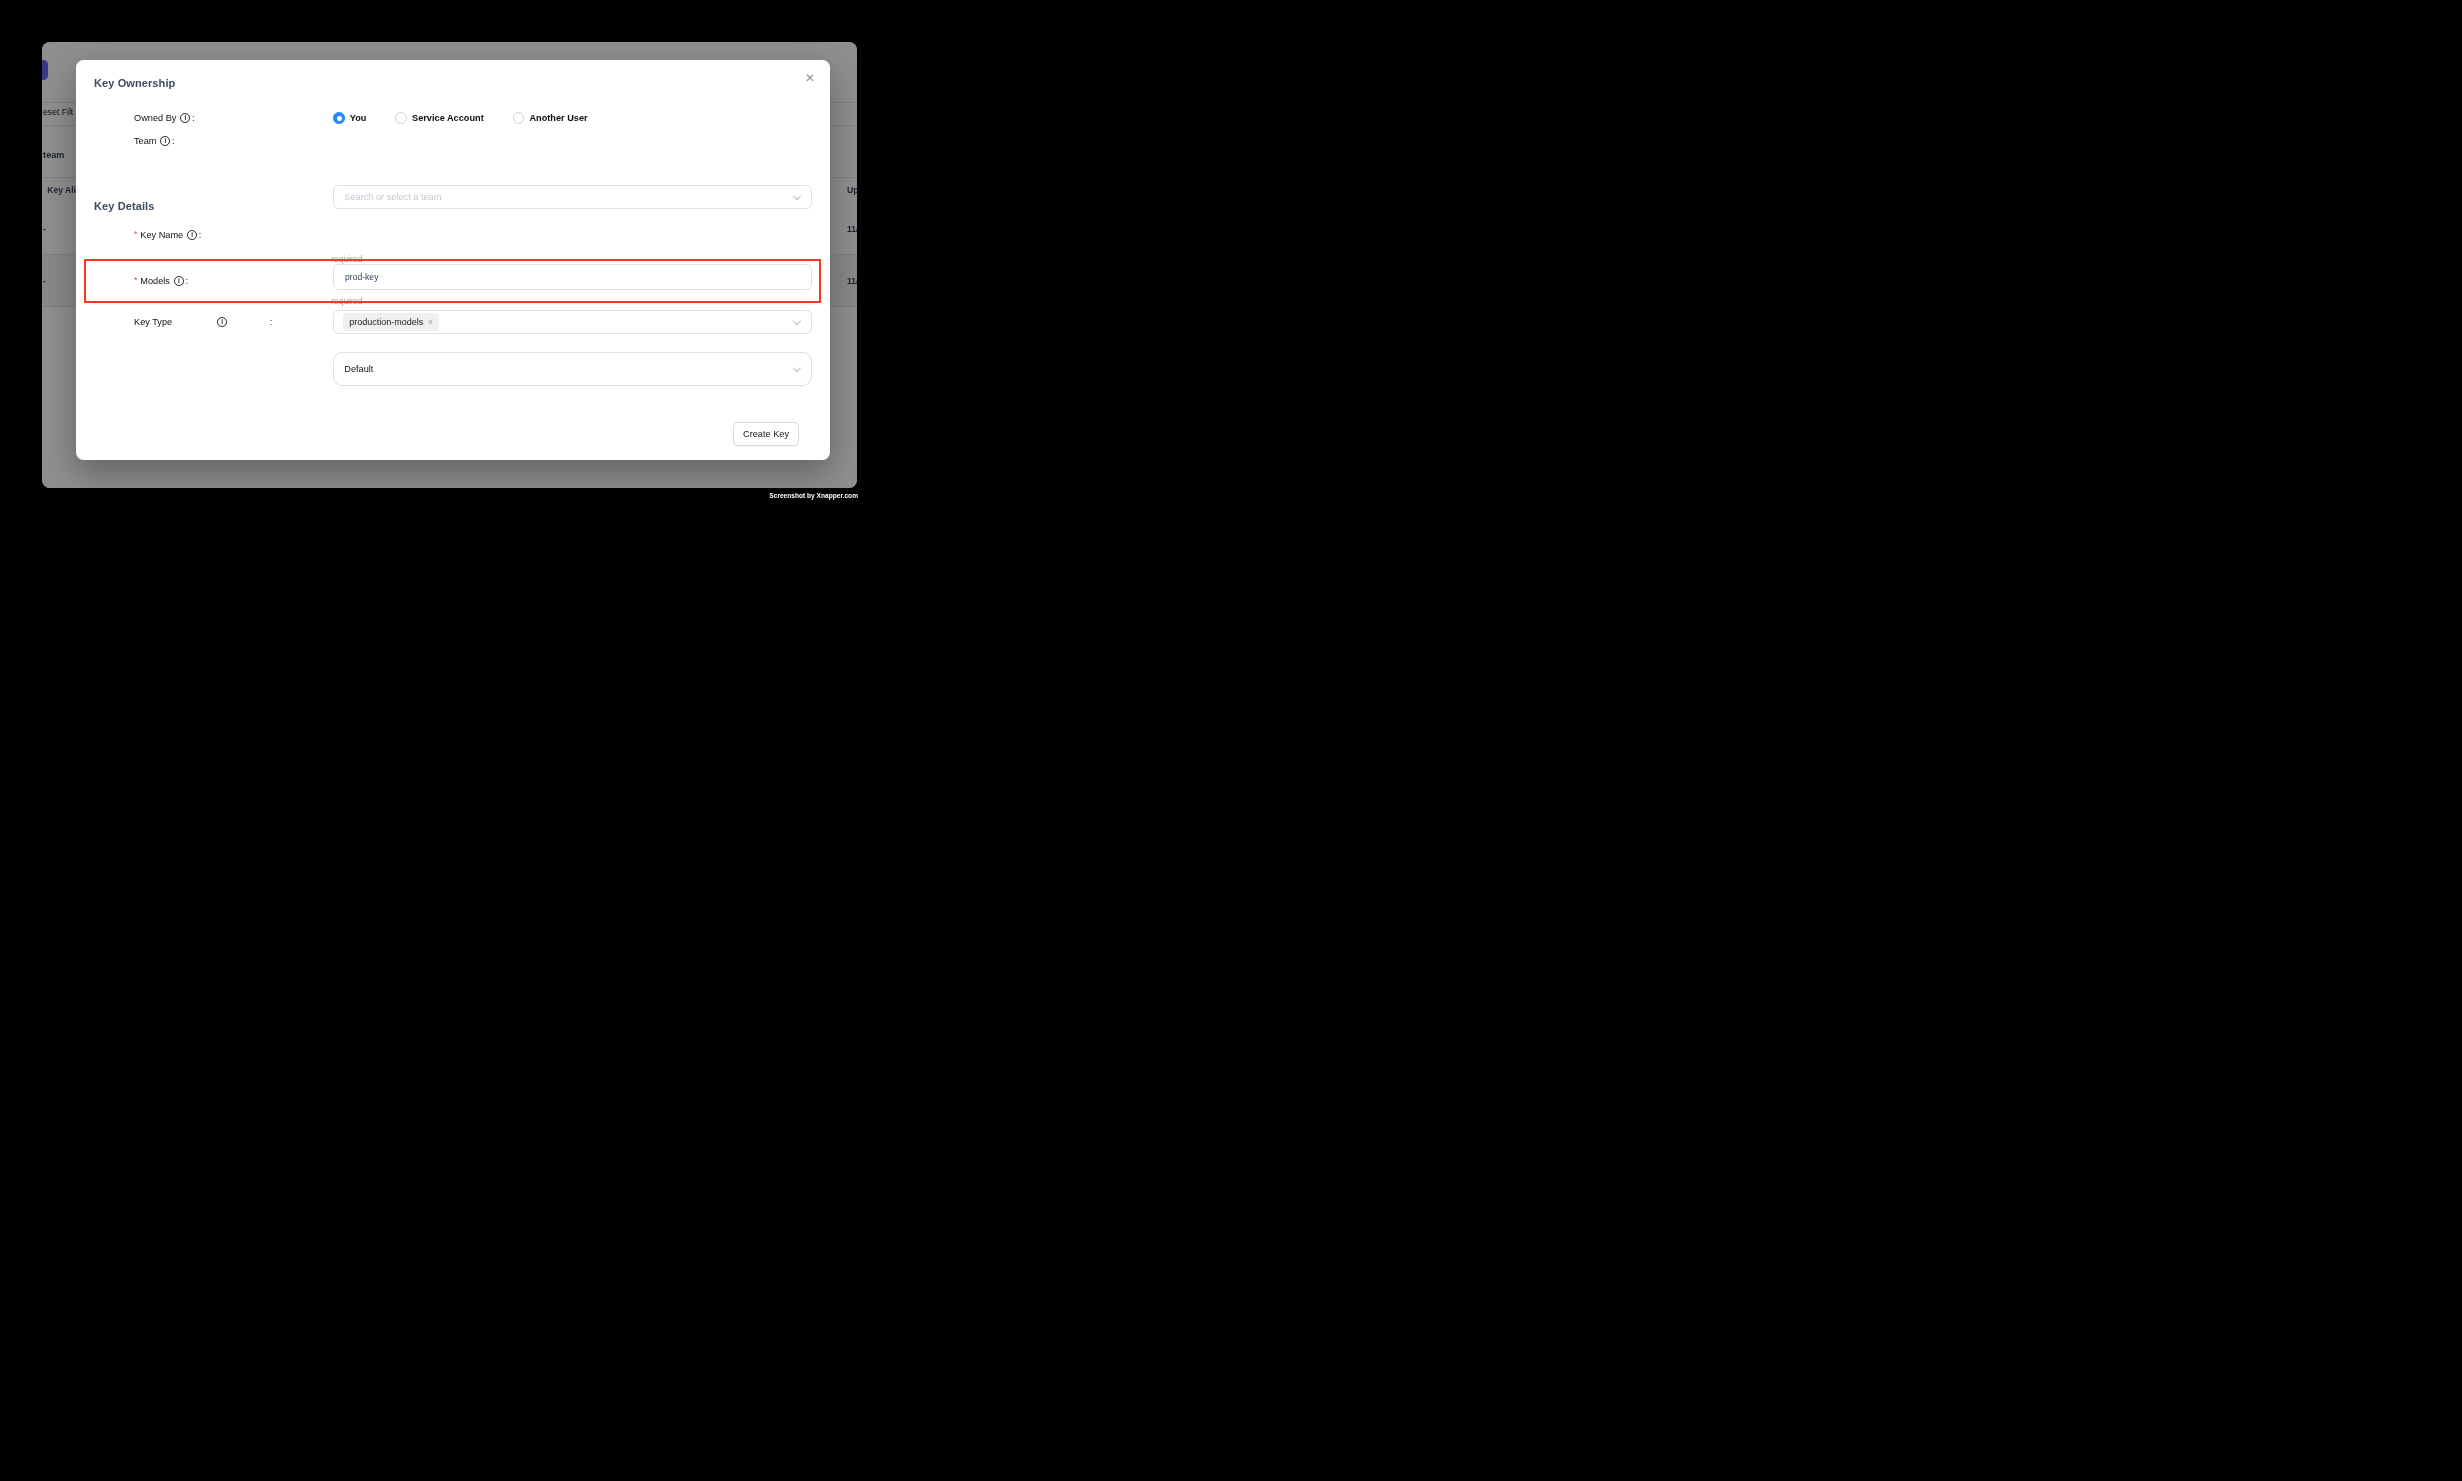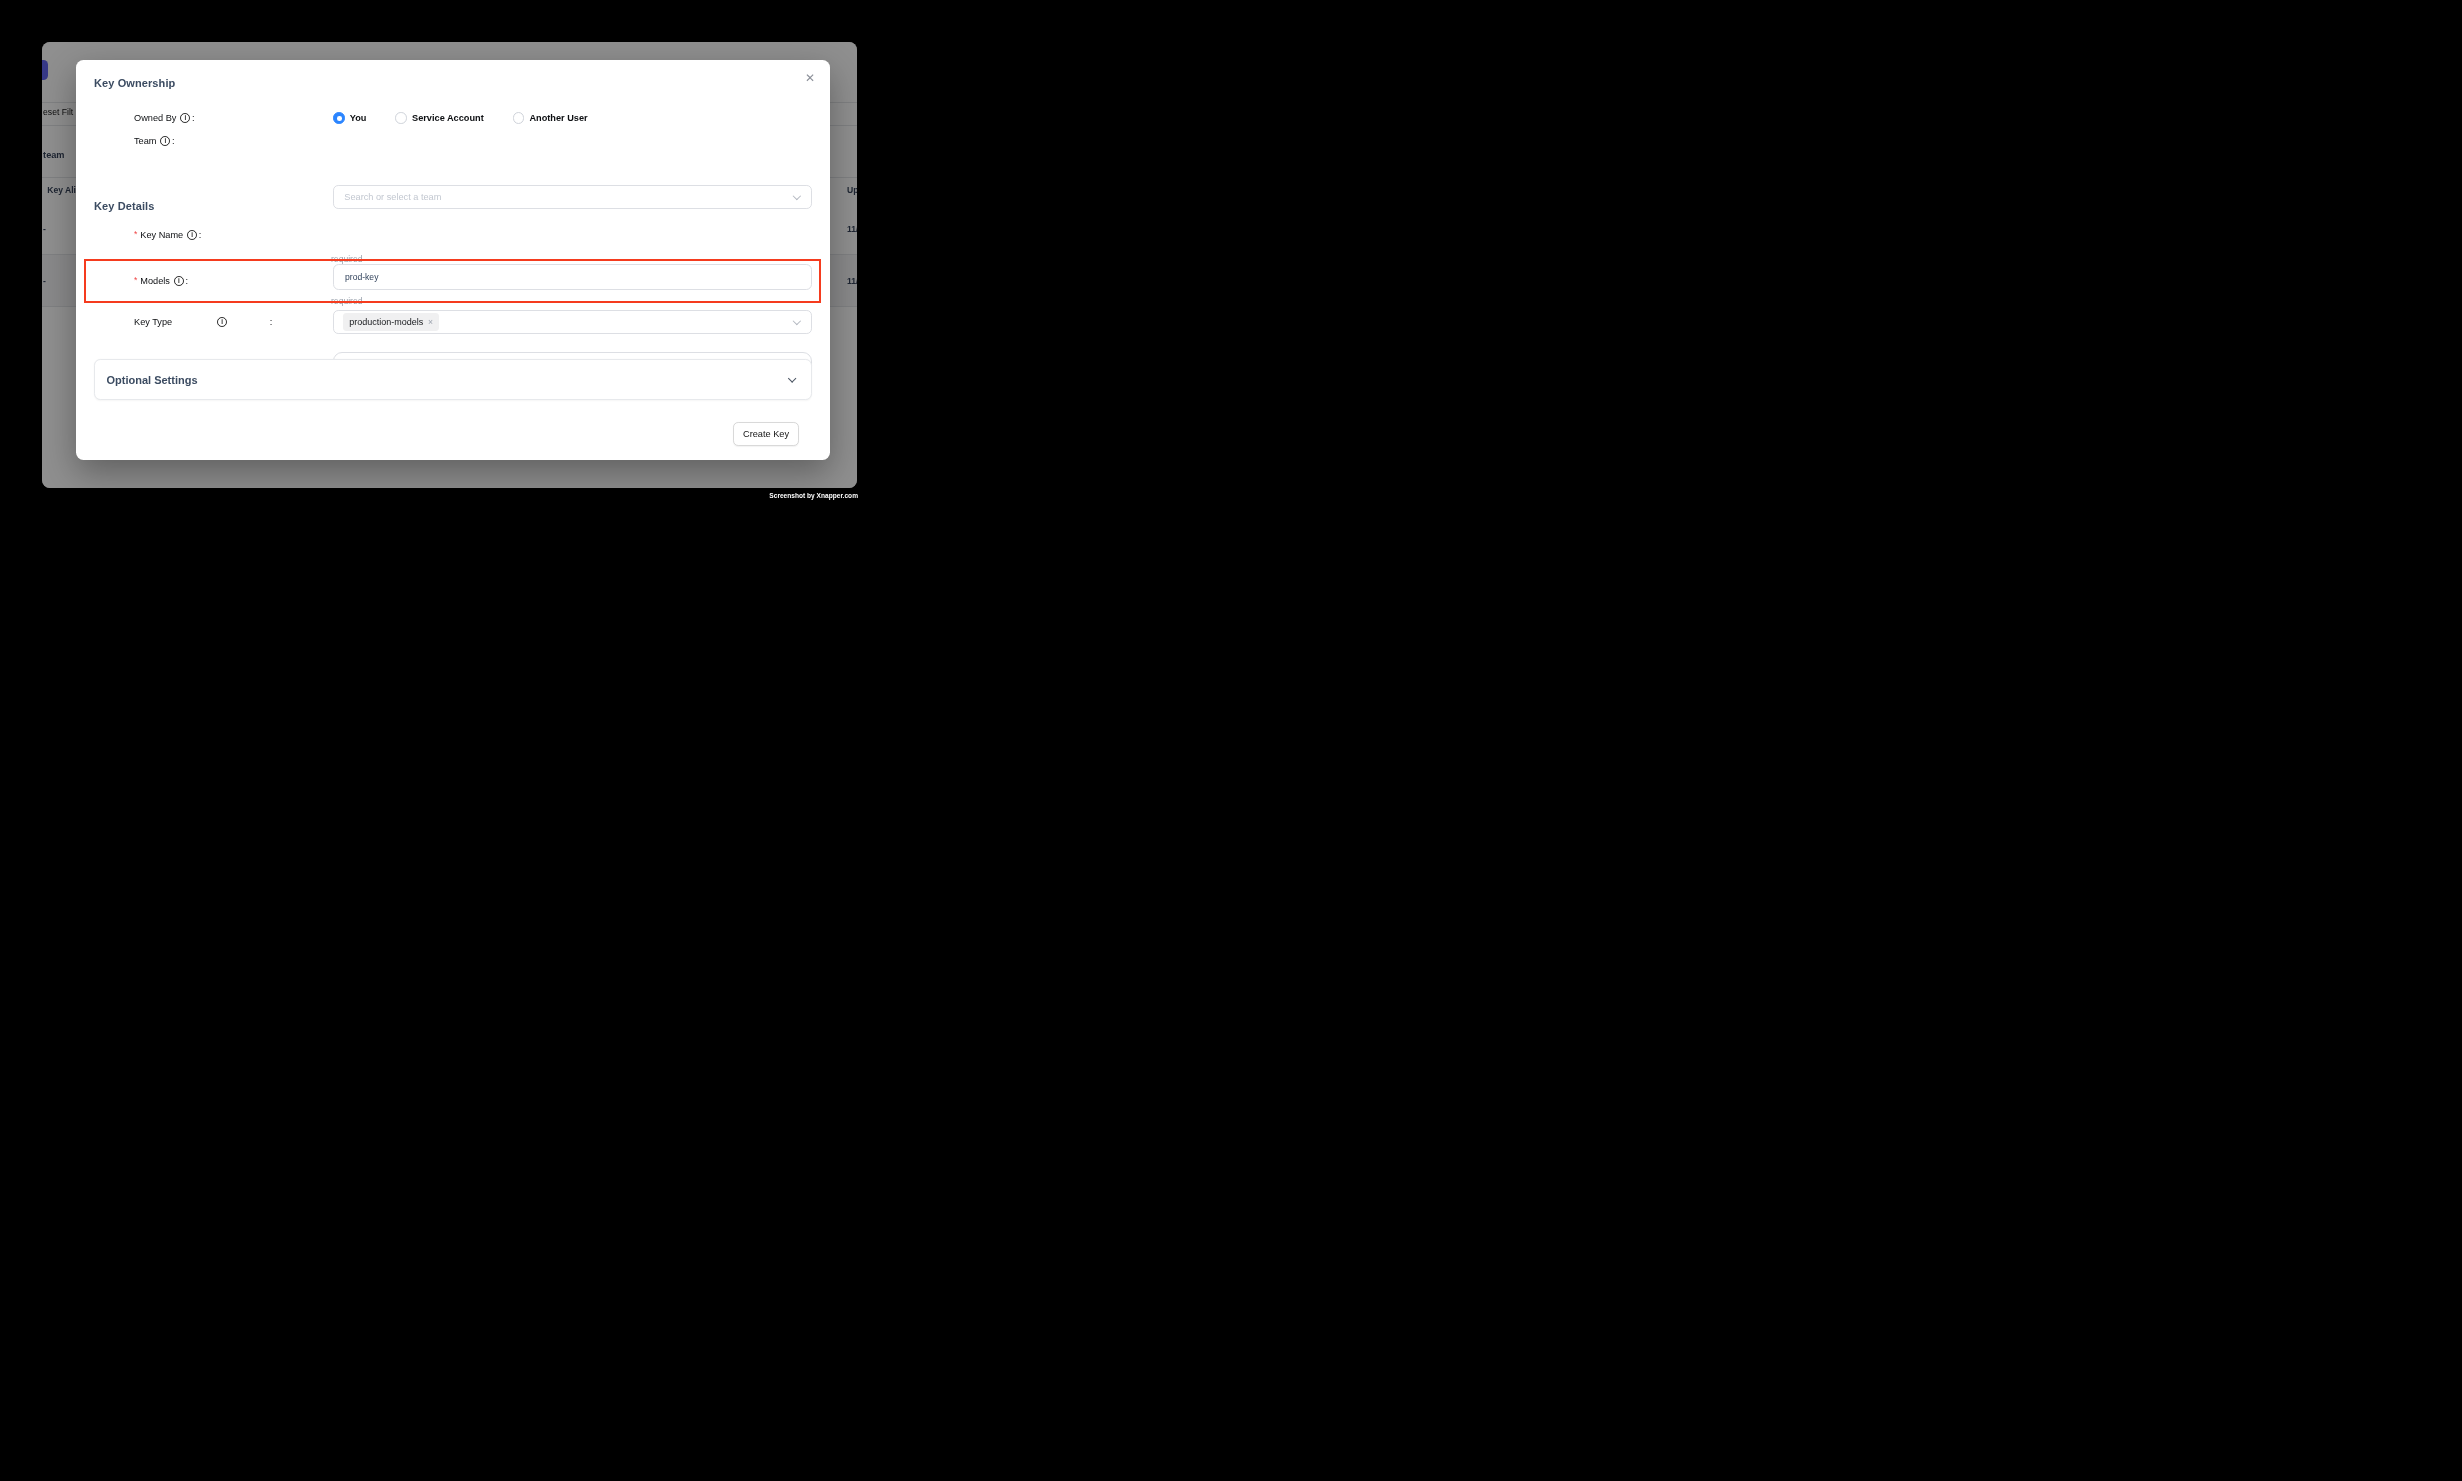--- a/index.html
+++ b/index.html
@@ -186,23 +186,19 @@
     <div class="lbl" style="top:257px;gap:45px;">
       <span>Key Type</span>
       <span class="info">i</span>
       <span class="colon">:</span>
     </div>
     <div class="control select-keytype">
       <span class="select-value">Default</span>
       <span class="chev"></span>
     </div>
 
-    <div class="accordion">
-      <span class="acc-title">Optional Settings</span>
-      <span class="acc-chev"></span>
-    </div>
 
     <button class="create-btn">Create Key</button>
   </div>
 
   <div class="watermark">Screenshot by Xnapper.com</div>
 </div>
 
 
 </body></html>

